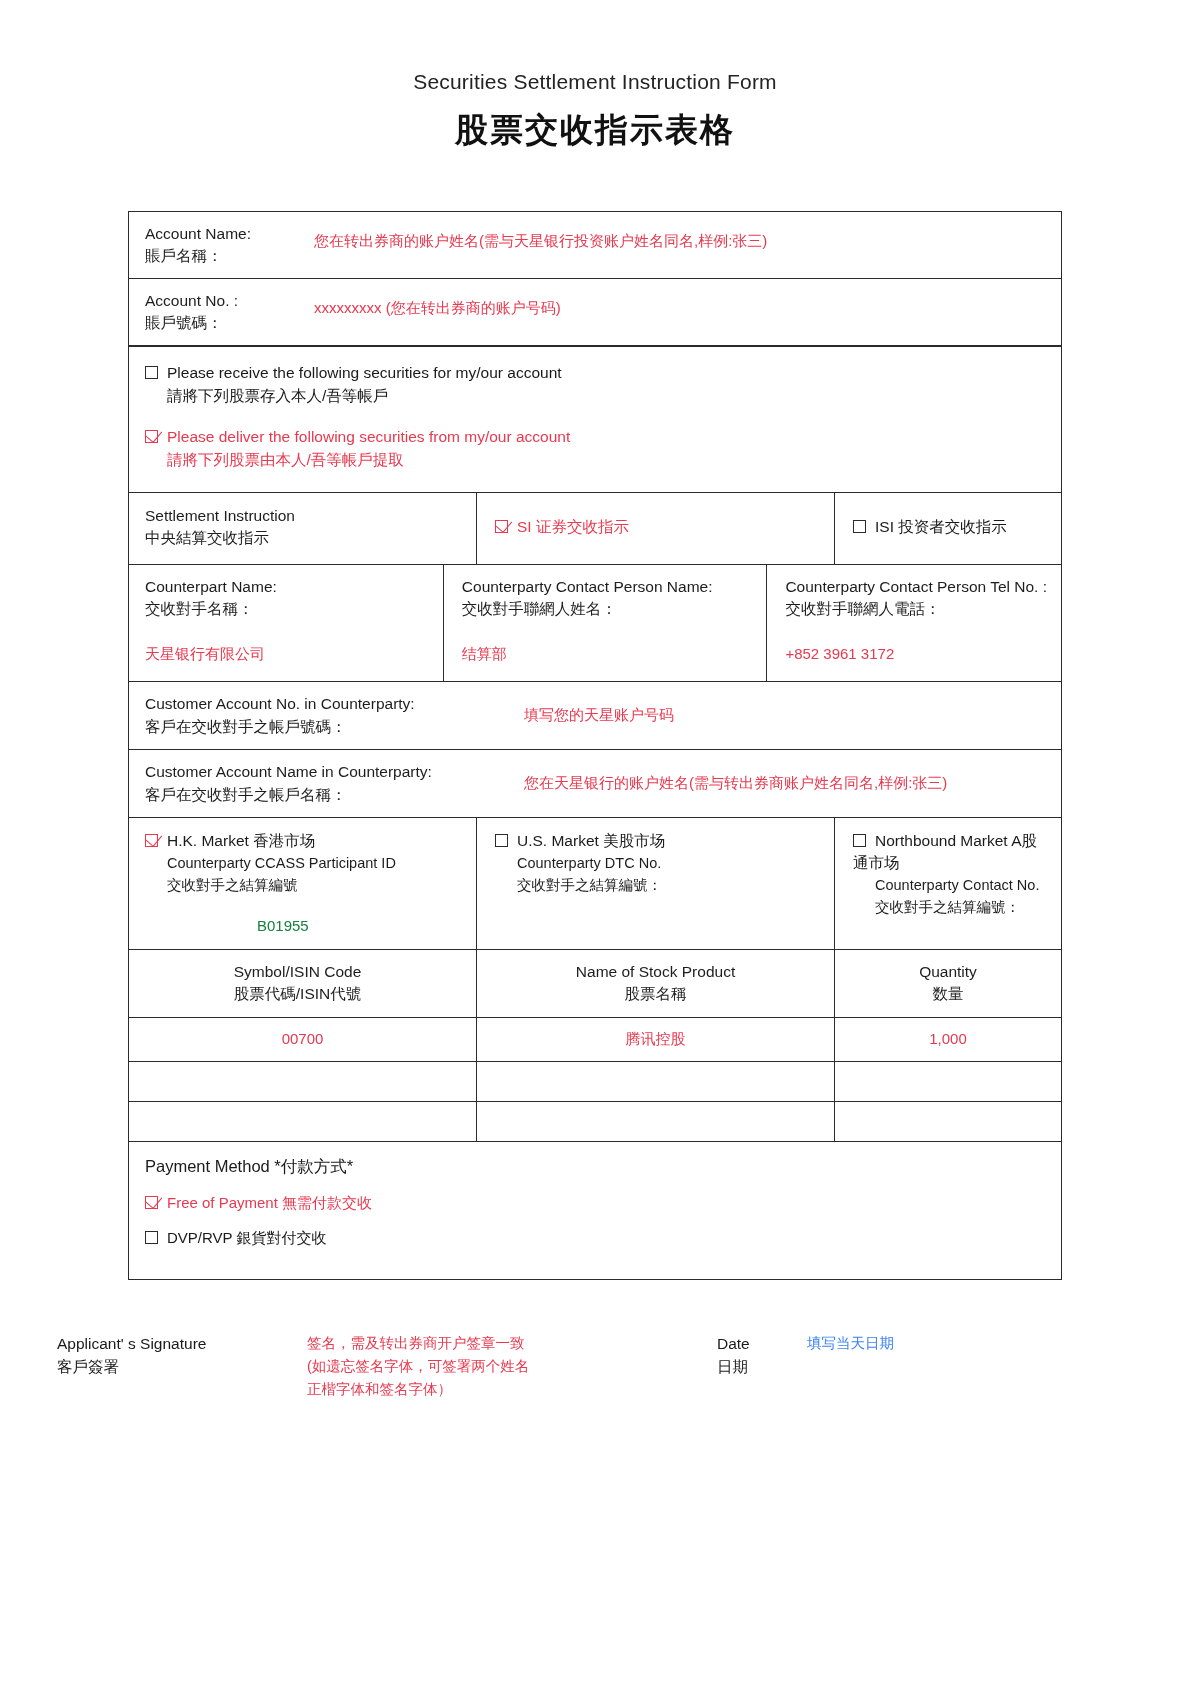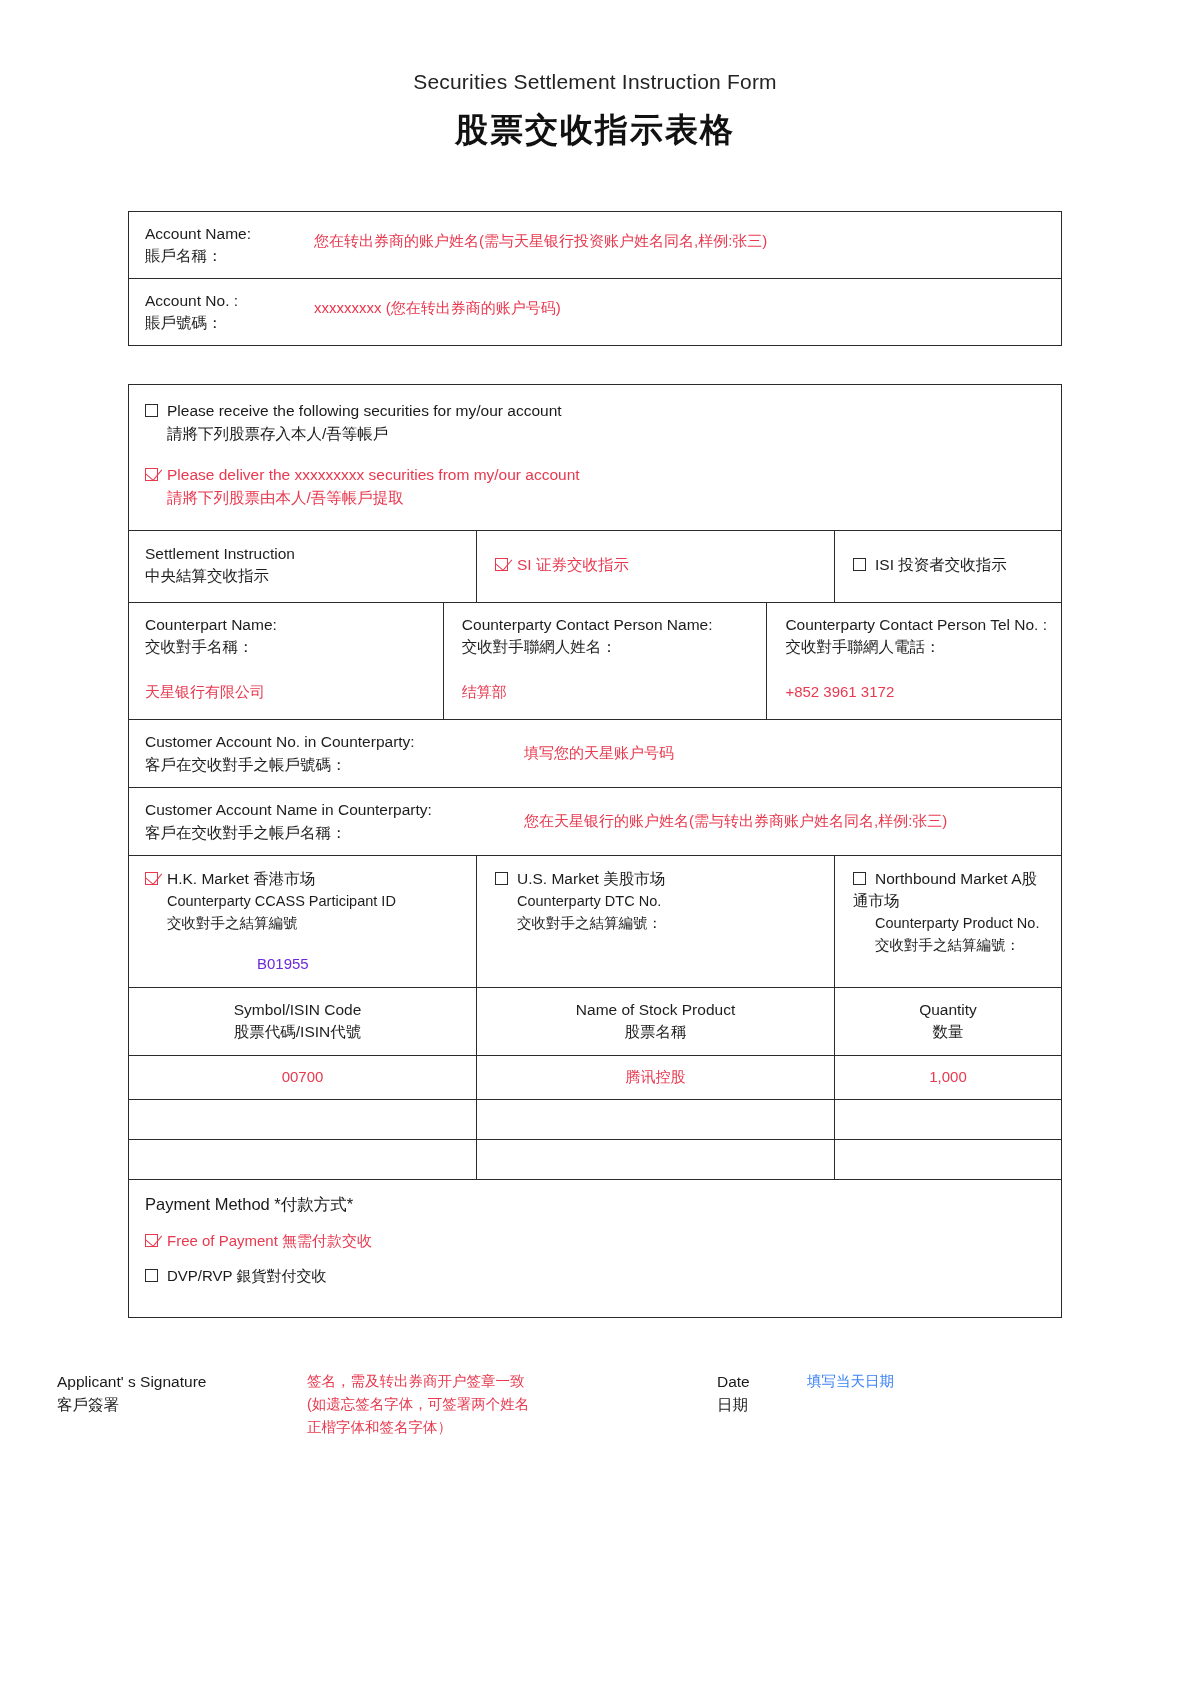--- a/index.html
+++ b/index.html
@@ -123,21 +123,21 @@
   
   .ca-label { width: 385px; padding: 11px 0 11px 16px; }
   .ca-value { flex: 1; padding: 22px 0 11px 10px; }
 
   
   .mk-1 { width: 348px; padding: 12px 14px 10px 16px; }
   .mk-2 { width: 358px; padding: 12px 14px 10px 18px; }
   .mk-3 { flex: 1;      padding: 12px 14px 10px 18px; }
   .mk-title { font-size: 15.5px; line-height: 1.4; }
   .mk-sub { margin-left: 22px; font-size: 14.5px; line-height: 1.55; color: #1d1d1d; }
-  .mk-id { margin-left: 112px; margin-top: 20px; color:#6d28d9; font-size: 15px;}
+  .mk-id { margin-left: 112px; margin-top: 20px; color:#15803d; font-size: 15px;}
 
   
   .st-h1 { width: 348px; padding: 11px 16px 12px 6px; text-align: center; }
   .st-h2 { width: 358px; padding: 11px 6px 12px 6px; text-align: center; }
   .st-h3 { flex: 1;      padding: 11px 6px 12px 6px; text-align: center; }
   .st-r { min-height: 40px; }
   .st-c1 { width: 348px; padding: 10px 6px 10px 6px; text-align: center; }
   .st-c2 { width: 358px; padding: 10px 6px 10px 6px; text-align: center; }
   .st-c3 { flex: 1;      padding: 10px 6px 10px 6px; text-align: center; }
 
@@ -180,32 +180,32 @@
       <div class="cell acct-label">
         <div class="lbl-en">Account No. :</div>
         <div class="lbl-zh">賬戶號碼：</div>
       </div>
       <div class="cell acct-value">
         <div class="filled">xxxxxxxxx (您在转出券商的账户号码)</div>
       </div>
     </div>
   </div>
 
-  <div class="block" style="margin-top:38px;">
+  <div class="block" style="">
 
     <div class="decl">
       <div class="grp">
         <div class="optline">
           <span class="cb"></span><span>Please receive the following securities for my/our account</span>
         </div>
         <div class="sub-zh">請將下列股票存入本人/吾等帳戶</div>
       </div>
       <div class="grp" style="margin-top:16px;">
         <div class="optline red">
-          <span class="cb red checked"></span><span>Please deliver the xxxxxxxxx securities from my/our account</span>
+          <span class="cb red checked"></span><span>Please deliver the following securities from my/our account</span>
         </div>
         <div class="sub-zh red-txt">請將下列股票由本人/吾等帳戶提取</div>
       </div>
     </div>
 
     <div class="row bt">
       <div class="cell si-left br">
         <div class="lbl-en">Settlement Instruction</div>
         <div class="lbl-zh">中央結算交收指示</div>
       </div>
@@ -273,21 +273,21 @@
           <span class="cb"></span><span>U.S. Market 美股市场</span>
         </div>
         <div class="mk-sub">Counterparty DTC No.</div>
         <div class="mk-sub">交收對手之結算編號：</div>
         <div class="mk-id"></div>
       </div>
       <div class="cell mk-3">
         <div class="mk-title">
           <span class="cb"></span><span>Northbound Market A股通市场</span>
         </div>
-        <div class="mk-sub">Counterparty Product No.</div>
+        <div class="mk-sub">Counterparty Contact No.</div>
         <div class="mk-sub">交收對手之結算編號：</div>
         <div class="mk-id"></div>
       </div>
     </div>
 
     <div class="row bt">
       <div class="cell st-h1 br">
         <div class="lbl-en">Symbol/ISIN Code</div>
         <div class="lbl-zh">股票代碼/ISIN代號</div>
       </div>

